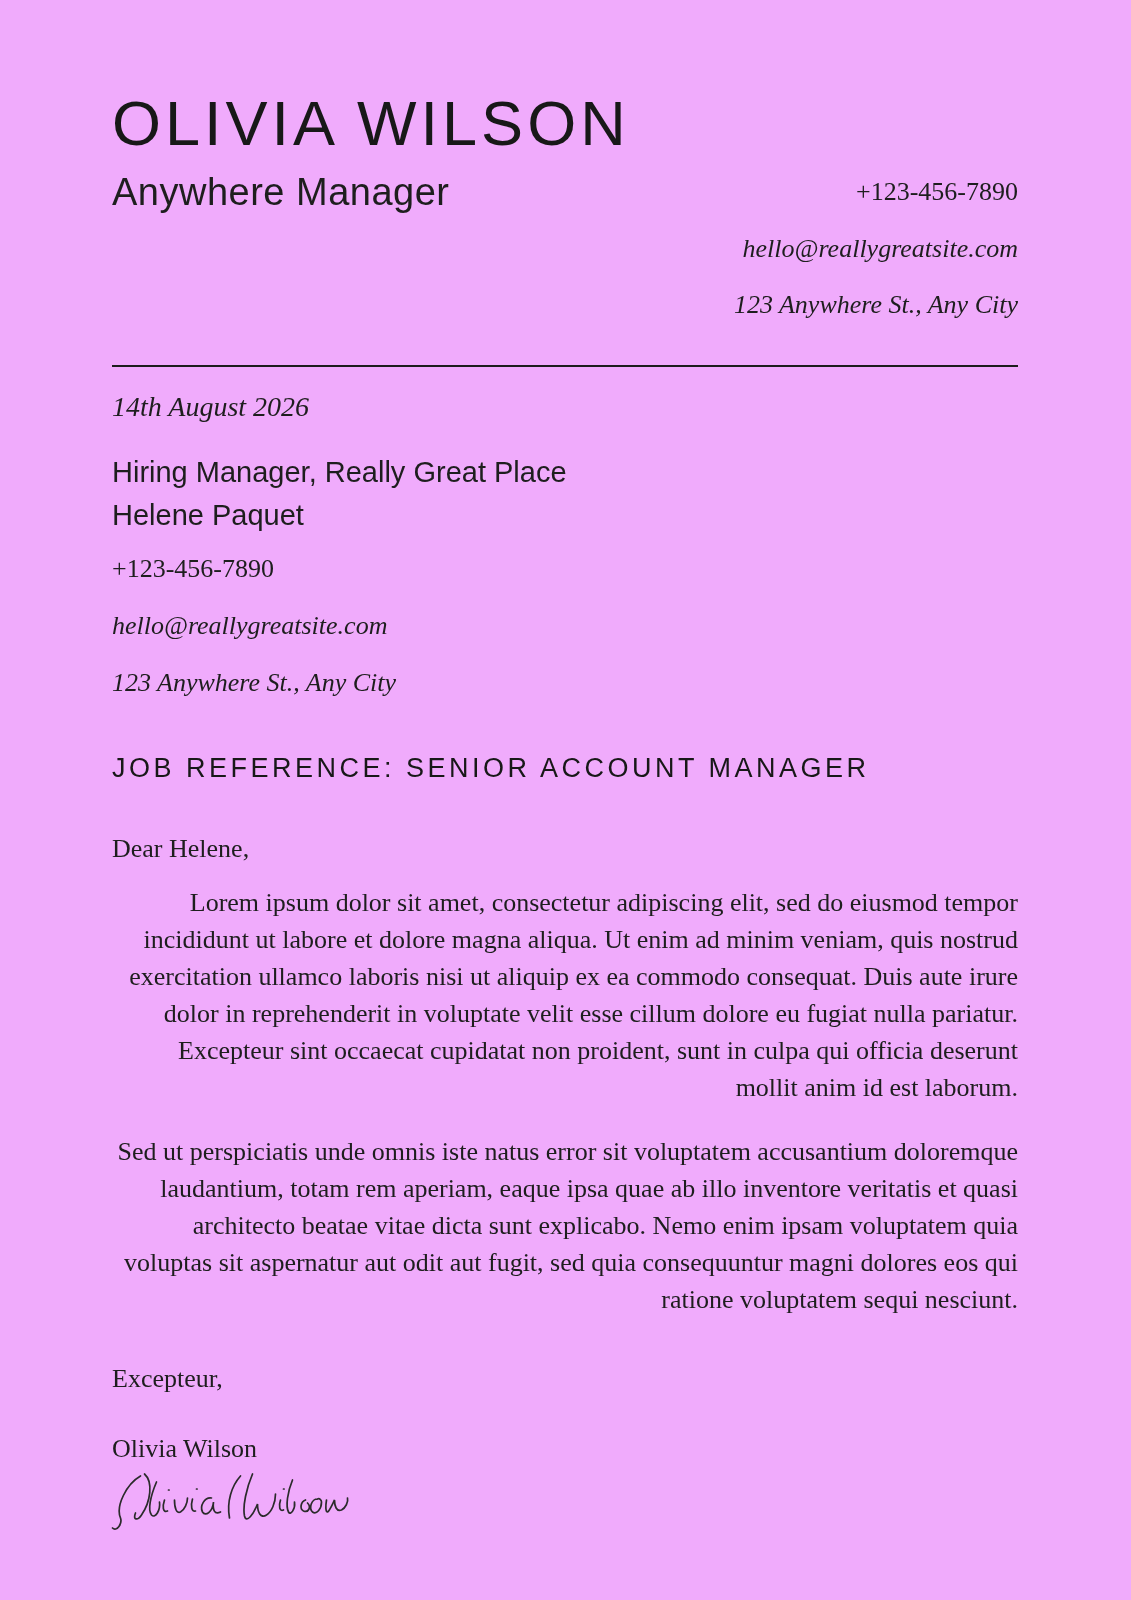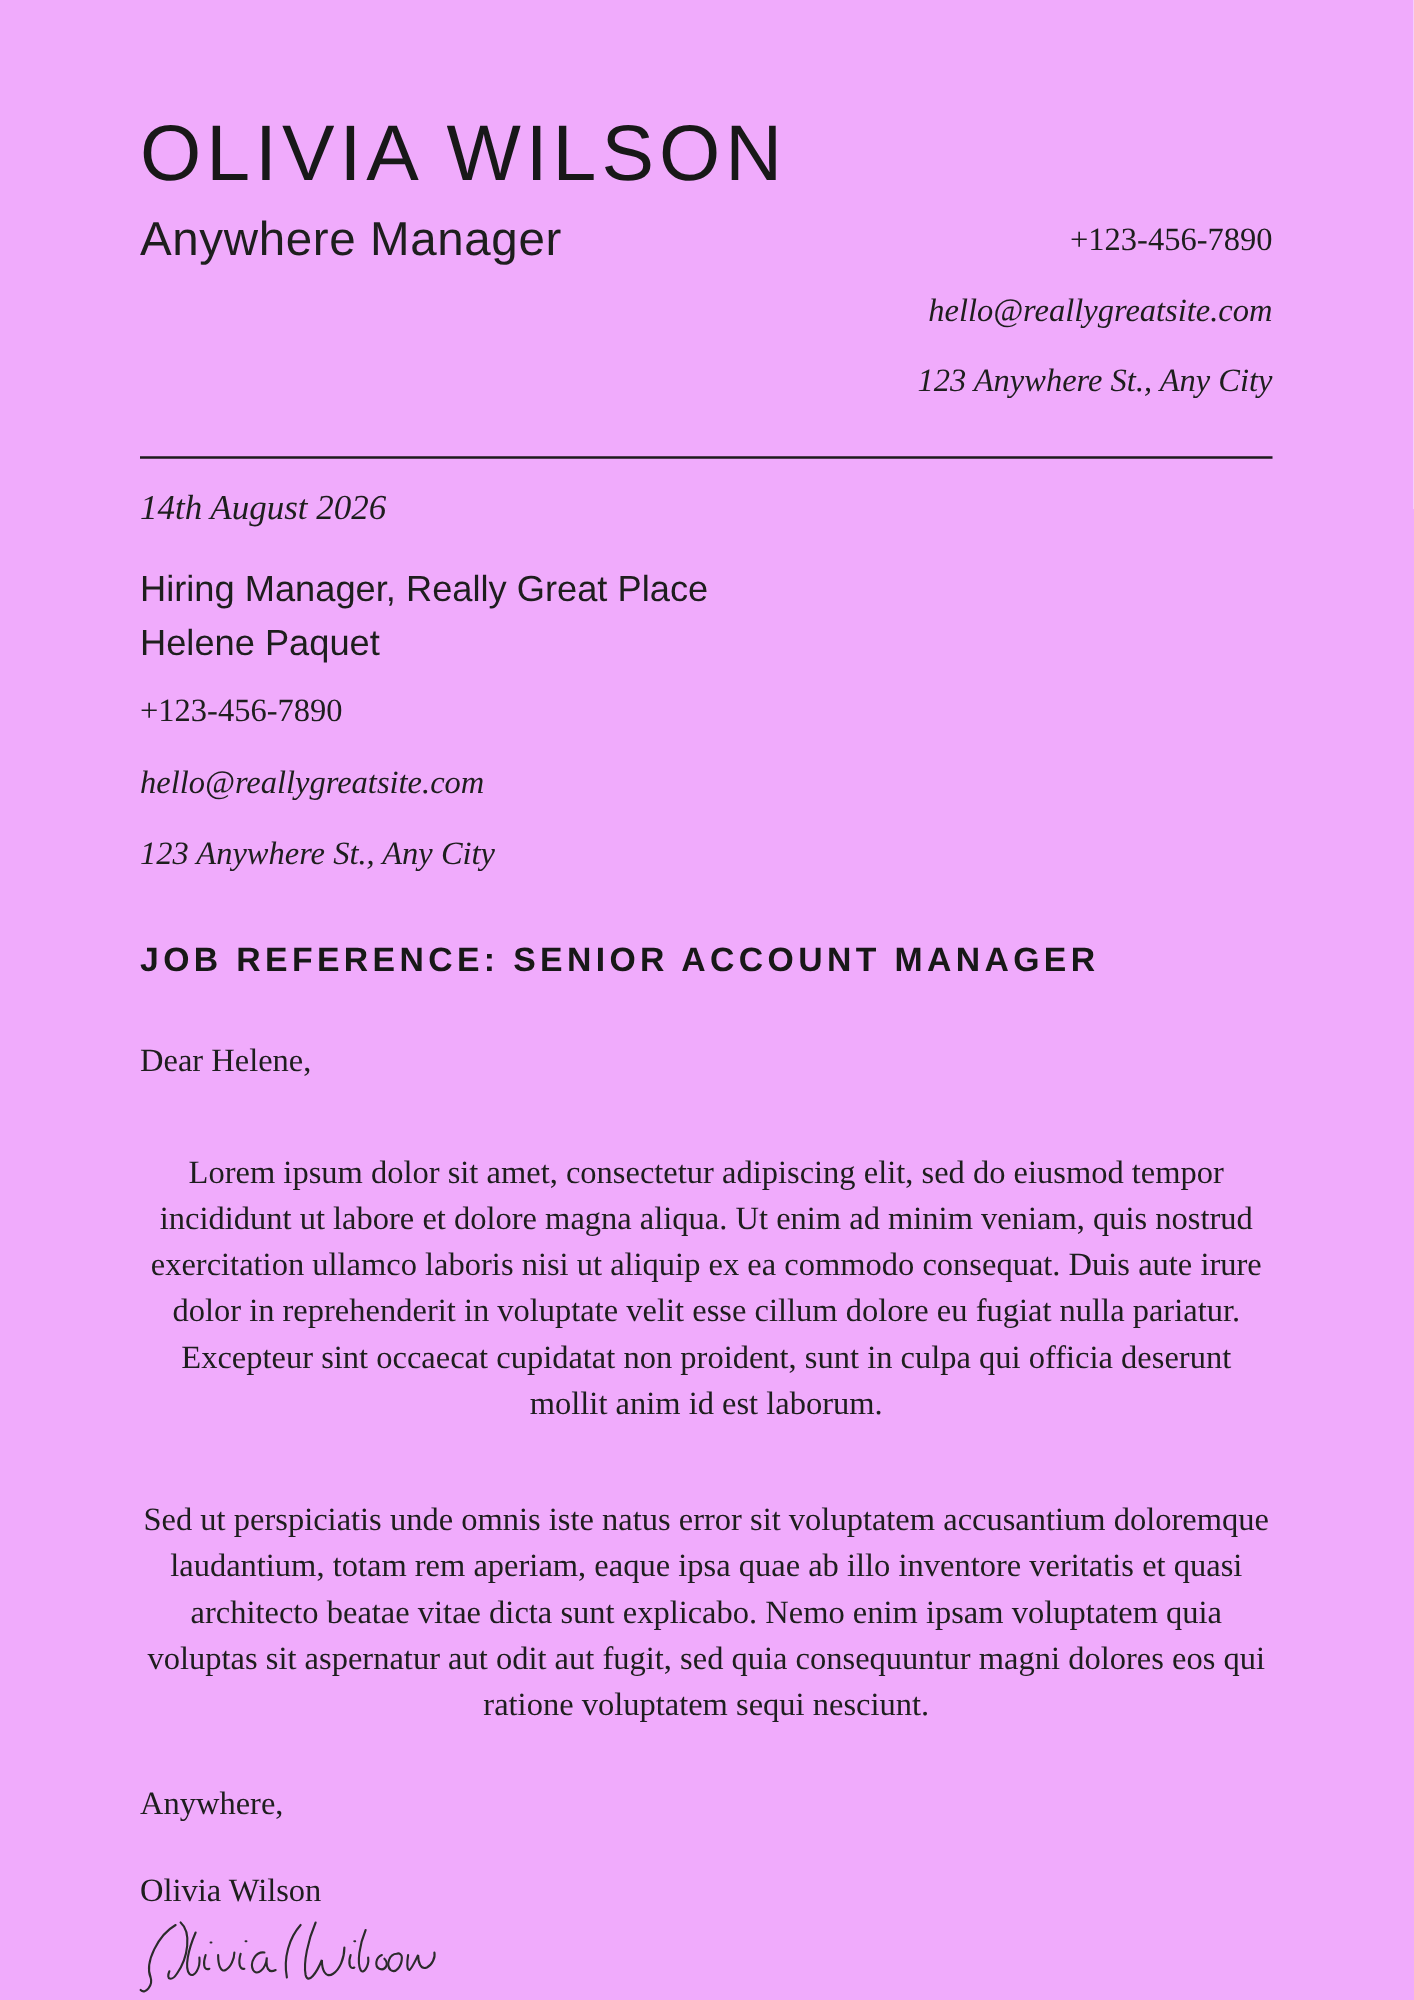--- a/index.html
+++ b/index.html
@@ -64,33 +64,33 @@
 
   .recipient-contact {
     margin-top:14px;
     font-size:26px;
     line-height:1.27;
   }
 
   .subject-line {
     margin-top:54px;
     font-family:"Liberation Sans", sans-serif;
-    font-weight:700;
+    font-weight:400;
     font-size:27px;
     letter-spacing:3.5px;
     color:#181818;
   }
 
   .salutation { margin-top:50px; font-size:26px; }
 
   .body-paragraph {
-    margin-top:55px;
+    margin-top:20px;
     font-size:26px;
     line-height:1.43;
-    text-align:center;
+    text-align:right;
   }
 
   .signoff { margin-top:46px; font-size:26px; }
   .signer-name { margin-top:40px; font-size:26px; }
 
   .signature-wrap { margin-top:4px; margin-left:-2px; }
   .signature-wrap svg { display:block; }
 </style>
 </head>
 <body>
@@ -125,21 +125,21 @@
   </div>
 
   <div class="subject-line">JOB REFERENCE: SENIOR ACCOUNT MANAGER</div>
 
   <div class="salutation">Dear Helene,</div>
 
   <p class="body-paragraph">Lorem ipsum dolor sit amet, consectetur adipiscing elit, sed do eiusmod tempor incididunt ut labore et dolore magna aliqua. Ut enim ad minim veniam, quis nostrud exercitation ullamco laboris nisi ut aliquip ex ea commodo consequat. Duis aute irure dolor in reprehenderit in voluptate velit esse cillum dolore eu fugiat nulla pariatur. Excepteur sint occaecat cupidatat non proident, sunt in culpa qui officia deserunt mollit anim id est laborum.</p>
 
   <p class="body-paragraph">Sed ut perspiciatis unde omnis iste natus error sit voluptatem accusantium doloremque laudantium, totam rem aperiam, eaque ipsa quae ab illo inventore veritatis et quasi architecto beatae vitae dicta sunt explicabo. Nemo enim ipsam voluptatem quia voluptas sit aspernatur aut odit aut fugit, sed quia consequuntur magni dolores eos qui ratione voluptatem sequi nesciunt.</p>
 
-  <div class="signoff">Anywhere,</div>
+  <div class="signoff">Excepteur,</div>
 
   <div class="signer-name">Olivia Wilson</div>
 
   <div class="signature-wrap" aria-label="Olivia Wilson">
     <svg width="240" height="66" viewBox="0 0 235 66" fill="none" stroke="#2b2b2b" stroke-width="1.7" stroke-linecap="round">
 
       <path d="M28 8 C14 16 3 38 8 50 C10 56 4 64 0 60"></path>
       <path d="M32 6 C41 14 38 34 29 47 C25 53 20 52 23 45"></path>
 
       <path d="M44 14 C38 28 35 42 39 47 C43 51 48 42 47 34"></path>

